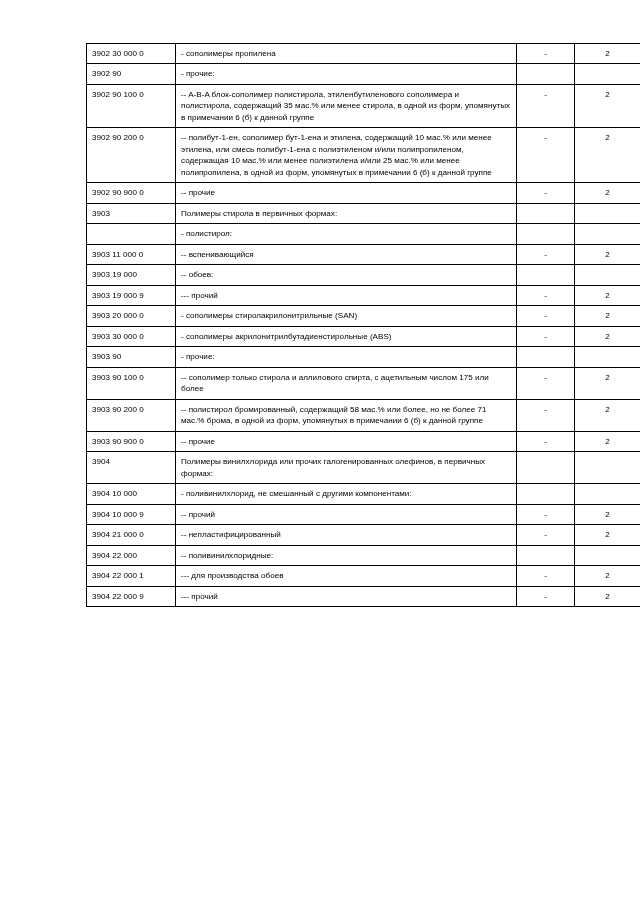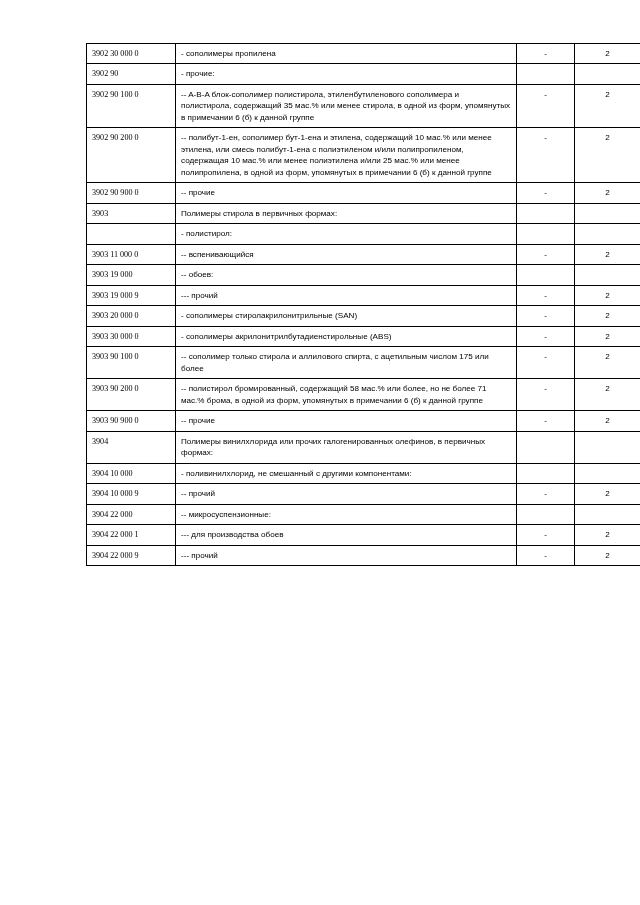--- a/index.html
+++ b/index.html
@@ -34,21 +34,20 @@
   .tariff-table td {
     border: 1px solid #000000;
     font-size: 8.1px;
     line-height: 1.42;
     padding: 4px 5px 4px 5px;
     vertical-align: top;
   }
   td.code {
     width: 78px;
     white-space: nowrap;
-    font-family: Liberation Serif, serif;
   }
   td.desc {
     width: 330px;
   }
   td.col-c {
     width: 47px;
     text-align: center;
   }
   td.col-d {
     width: 55px;
@@ -127,20 +126,26 @@
           <td class="col-c">-</td>
           <td class="col-d">2</td>
         </tr>
         <tr>
           <td class="code">3903 30 000 0</td>
           <td class="desc">- сополимеры акрилонитрилбутадиенстирольные (ABS)</td>
           <td class="col-c">-</td>
           <td class="col-d">2</td>
         </tr>
         <tr>
+          <td class="code">3903 90</td>
+          <td class="desc">- прочие:</td>
+          <td class="col-c"></td>
+          <td class="col-d"></td>
+        </tr>
+        <tr>
           <td class="code">3903 90 100 0</td>
           <td class="desc">-- сополимер только стирола и аллилового спирта, с ацетильным числом 175 или более</td>
           <td class="col-c">-</td>
           <td class="col-d">2</td>
         </tr>
         <tr>
           <td class="code">3903 90 200 0</td>
           <td class="desc">-- полистирол бромированный, содержащий 58 мас.% или более, но не более 71 мас.% брома, в одной из форм, упомянутых в примечании 6 (б) к данной группе</td>
           <td class="col-c">-</td>
           <td class="col-d">2</td>
@@ -163,22 +168,28 @@
           <td class="col-c"></td>
           <td class="col-d"></td>
         </tr>
         <tr>
           <td class="code">3904 10 000 9</td>
           <td class="desc">-- прочий</td>
           <td class="col-c">-</td>
           <td class="col-d">2</td>
         </tr>
         <tr>
+          <td class="code">3904 21 000 0</td>
+          <td class="desc">-- непластифицированный</td>
+          <td class="col-c">-</td>
+          <td class="col-d">2</td>
+        </tr>
+        <tr>
           <td class="code">3904 22 000</td>
-          <td class="desc">-- микросуспензионные:</td>
+          <td class="desc">-- поливинилхлоридные:</td>
           <td class="col-c"></td>
           <td class="col-d"></td>
         </tr>
         <tr>
           <td class="code">3904 22 000 1</td>
           <td class="desc">--- для производства обоев</td>
           <td class="col-c">-</td>
           <td class="col-d">2</td>
         </tr>
         <tr>

